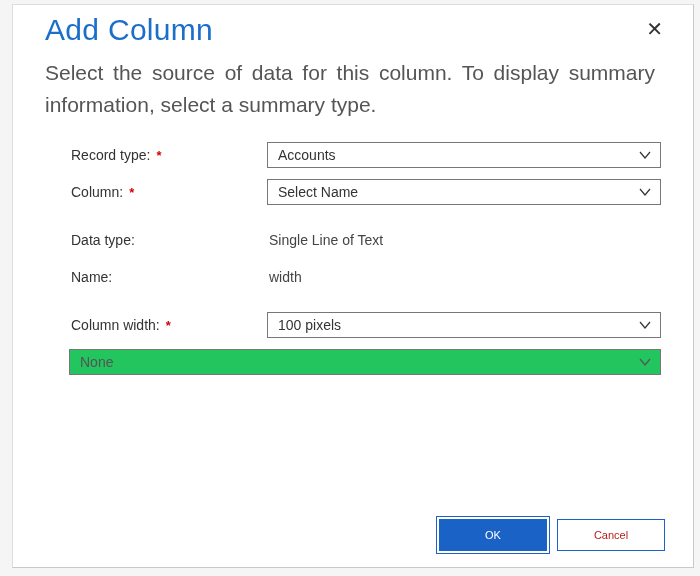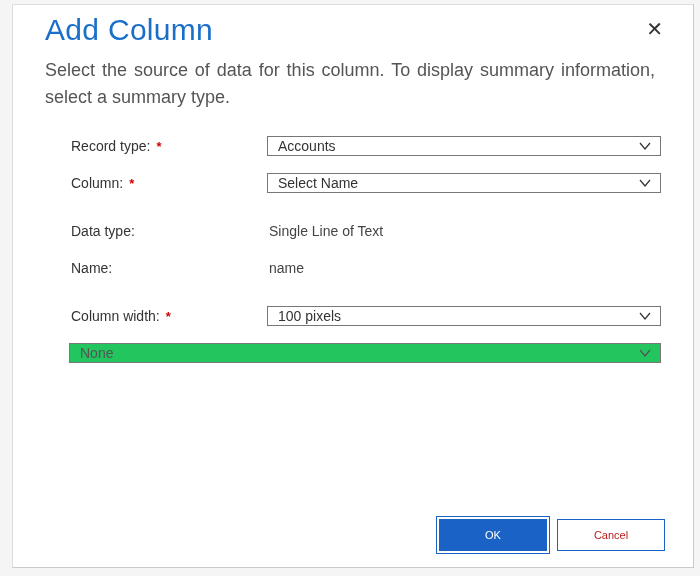--- a/index.html
+++ b/index.html
@@ -38,21 +38,21 @@
     .close-btn {
       font-size: 20px;
       color: #333;
       cursor: pointer;
       padding: 6px 2px 0 0;
       line-height: 1;
       user-select: none;
     }
     .subtitle {
       color: #555;
-      font-size: 18px;
+      font-size: 21px;
       margin-top: 10px;
       line-height: 1.5;
       text-align: justify;
       text-align-last: left;
       max-width: 610px;
     }
     .form {
       margin-top: 22px;
       padding-left: 24px;
       padding-right: 4px;
@@ -70,21 +70,21 @@
       font-size: 14px;
       display: flex;
       align-items: baseline;
       gap: 6px;
       padding-left: 2px;
     }
     .req { color: #d40000; font-size: 13px; font-weight: 600; }
     .field-cell { flex: 1; }
     .select-wrap {
       border: 1px solid #777;
-      height: 20px;
+      height: 26px;
       display: flex;
       align-items: center;
       justify-content: space-between;
       padding: 0 8px 0 10px;
       background: #fff;
       cursor: pointer;
       font-size: 14px;
       color: #333;
     }
     .select-wrap.disabled {
@@ -185,21 +185,21 @@
       <div class="field-cell">
         <span class="static-value">Single Line of Text</span>
       </div>
     </div>
 
     <div class="form-row">
       <div class="label-cell">
         <span>Name:</span>
       </div>
       <div class="field-cell">
-        <span class="static-value">name</span>
+        <span class="static-value">width</span>
       </div>
     </div>
 
     <div class="form-row gap-before">
       <div class="label-cell">
         <span>Column width:</span>
         <span class="req">*</span>
       </div>
       <div class="field-cell">
         <div class="select-wrap">

